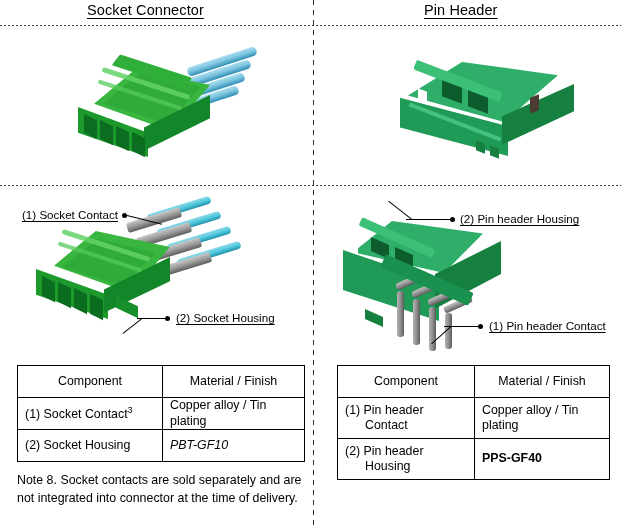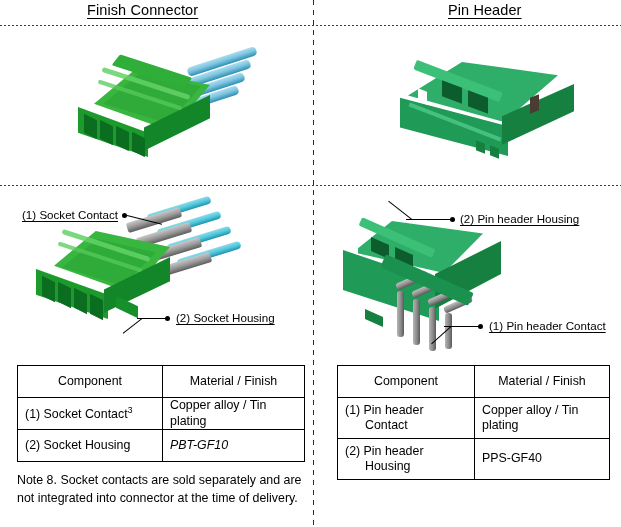--- a/index.html
+++ b/index.html
@@ -36,23 +36,23 @@
   
   .note{position:absolute;font-size:12.4px;line-height:1.45;width:290px;}
 
   
   .art{position:absolute;}
   .poly{position:absolute;}
 </style>
 </head>
 <body>
 
-<div class="abs col-title" style="left:87px;top:2px;">Finish Connector</div>
-
-<div class="abs col-title" style="left:448px;top:2px;">Pin Header</div>
+<div class="abs col-title" style="left:87px;top:2px;">Socket Connector</div>
+
+<div class="abs col-title" style="left:424px;top:2px;">Pin Header</div>
 
 <div class="h-dot" style="top:25px;"></div>
 <div class="h-dot" style="top:185px;"></div>
 <div class="v-dash" style="top:0px;height:527px;"></div>
 
 <div class="art" style="left:70px;top:55px;width:215px;height:120px;">
 
   <div class="poly" style="left:116px;top:2px;width:72px;height:9px;background:linear-gradient(180deg,#a9dcee,#7fc6e0 45%,#2f8fb5);border-radius:4px;transform:rotate(-18deg);"></div>
   <div class="poly" style="left:110px;top:15px;width:72px;height:9px;background:linear-gradient(180deg,#a9dcee,#7fc6e0 45%,#2f8fb5);border-radius:4px;transform:rotate(-18deg);"></div>
   <div class="poly" style="left:104px;top:28px;width:72px;height:9px;background:linear-gradient(180deg,#a9dcee,#7fc6e0 45%,#2f8fb5);border-radius:4px;transform:rotate(-18deg);"></div>
@@ -218,16 +218,16 @@
   <tr>
     <td style="height:40px;">
           <span class="hang">(1) Pin header Contact</span>
         </td>
     <td style="height:40px;">Copper alloy / Tin plating</td>
   </tr>
   <tr>
     <td style="height:40px;">
           <span class="hang">(2) Pin header Housing</span>
         </td>
-    <td style="height:40px;">PPS-GF40</td>
+    <td style="height:40px;font-weight:bold;">PPS-GF40</td>
   </tr>
 </tbody>
   </table>
 
 </body></html>

